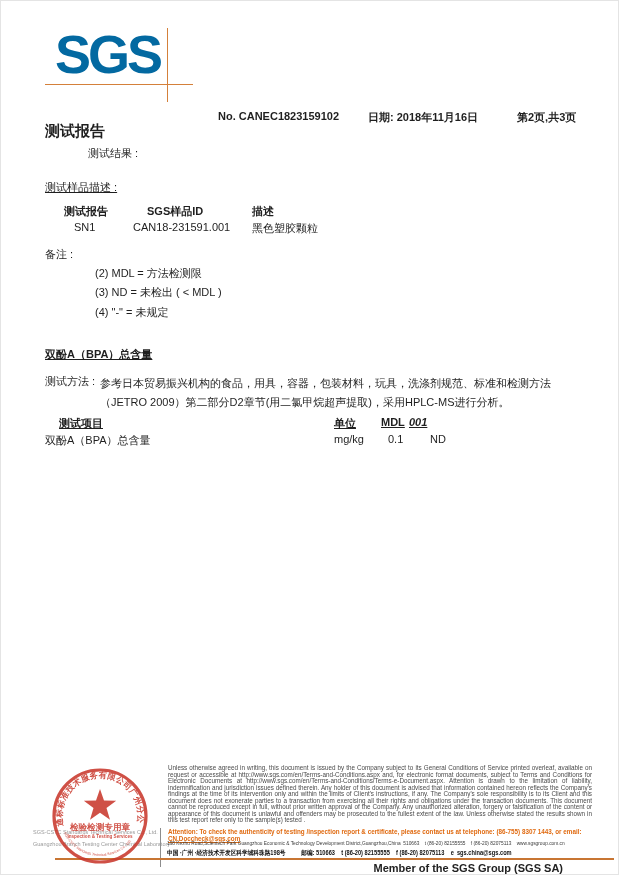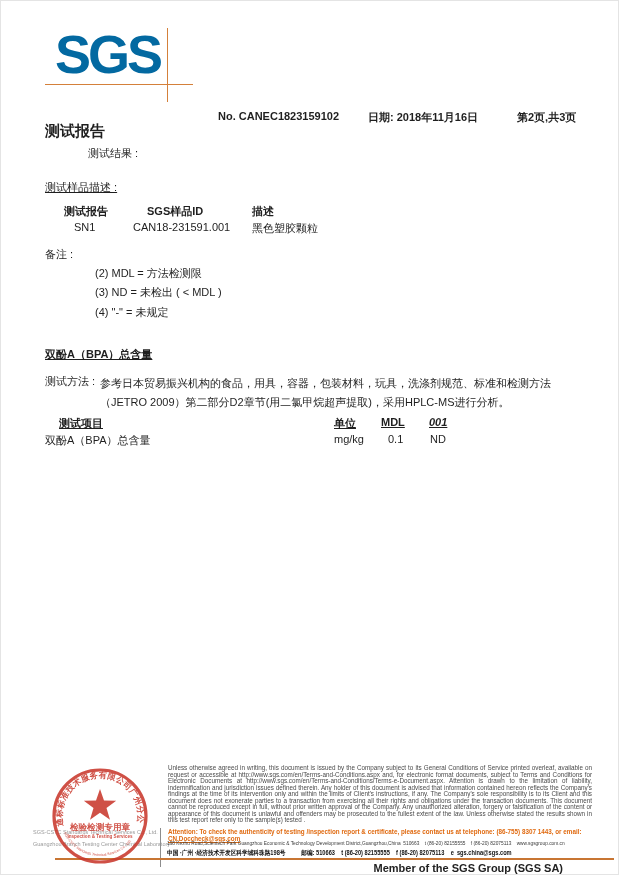--- a/index.html
+++ b/index.html
@@ -39,21 +39,21 @@
 
   .notes-label { left:45px; top:247px; }
   .notes { left:95px; top:264px; line-height:19.3px; }
 
   .bpa-heading { left:45px; top:347px; }
   .method-label { left:45px; top:374px; }
   .method-text { left:100px; top:374px; width:490px; line-height:19px; }
 
   .tt-h { top:416px; font-weight:bold; }
   .tt-r { top:433px; }
-  .tt-item-h { left:59px; } .tt-unit-h { left:334px; } .tt-mdl-h { left:381px; } .tt-001-h { left:429px; font-weight:bold; }
+  .tt-item-h { left:59px; } .tt-unit-h { left:334px; } .tt-mdl-h { left:381px; } .tt-001-h { left:409px; font-weight:bold; }
   .tt-item { left:45px; } .tt-unit { left:334px; } .tt-mdl { left:388px; } .tt-001 { left:430px; }
 
   
   .disclaimer { left:168px; top:765px; width:424px; font-size:6.3px; line-height:6.5px;
                 text-align:justify; color:#4a4a4a; }
   .attention { left:168px; top:829px; width:428px; font-size:6.3px; line-height:6.6px;
                font-weight:bold; color:#e06a10; }
   .attention a, .email { color:#e06a10; text-decoration:underline; }
 
   .company1 { left:33px; top:829px; font-size:6px; color:#9a9a9a; white-space:nowrap;

